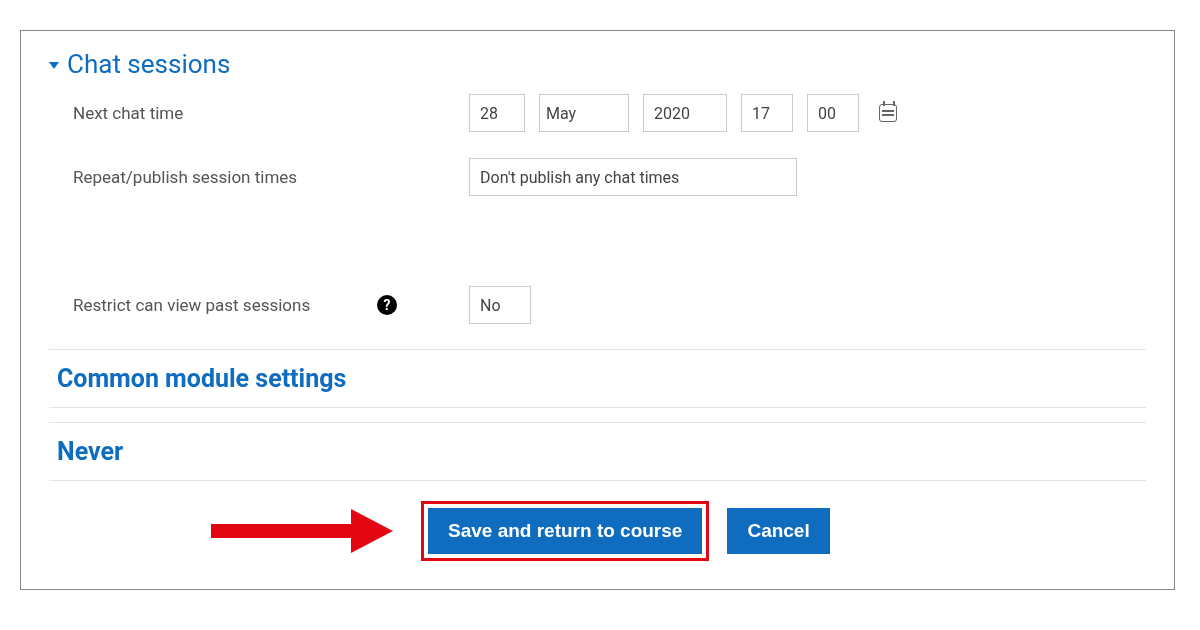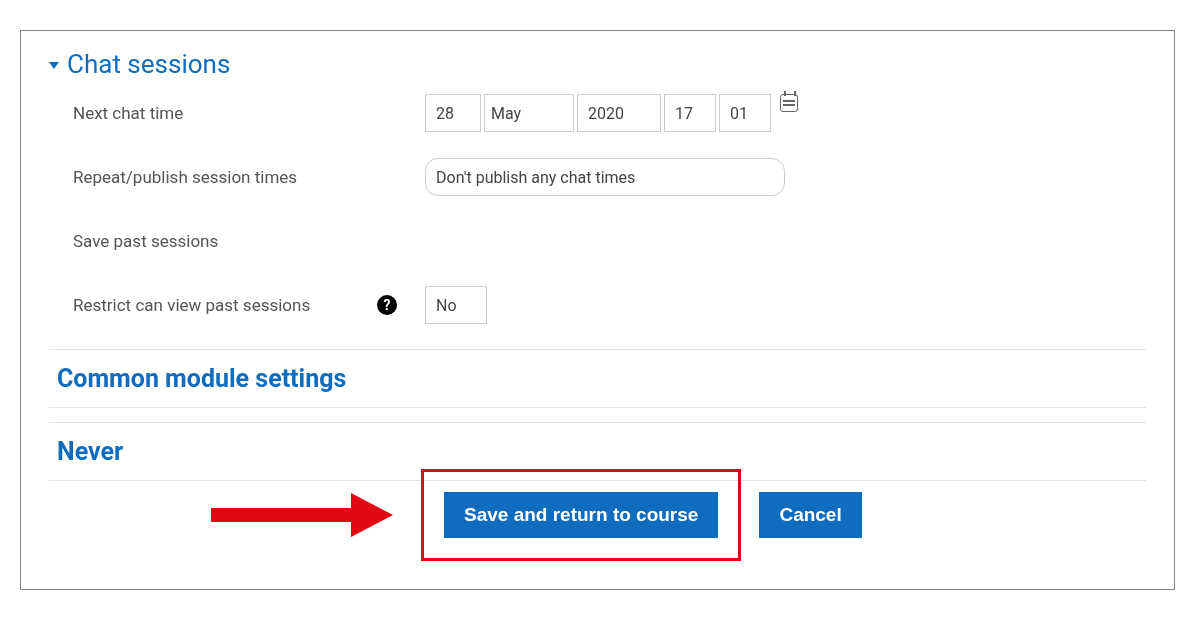--- a/index.html
+++ b/index.html
@@ -58,37 +58,39 @@
     font-size: 14px;
     font-weight: 700;
     display: inline-flex;
     align-items: center;
     justify-content: center;
     margin-left: auto;
     margin-right: 28px;
   }
   .field-group {
     display: flex;
-    gap: 3px;
+    gap: 14px;
+    align-items: center;
+    margin-left: 44px;
   }
   .sel {
     border: 1px solid #ccc;
     padding: 8px 10px;
     font-size: 16px;
     color: #444;
     background: #fff;
     min-height: 38px;
     display: flex;
     align-items: center;
   }
   .sel.w-day { width: 56px; }
   .sel.w-month { width: 90px; padding-left: 6px; }
   .sel.w-year { width: 84px; }
   .sel.w-hm { width: 52px; }
-  .sel.w-wide { width: 360px; border-radius: 13px; }
+  .sel.w-wide { width: 328px; }
   .sel.w-save { width: 220px; border-color: #7fb6e6; }
   .sel.w-no { width: 62px; }
   .cal-icon {
     width: 18px; height: 18px;
     border: 1.5px solid #666;
     border-radius: 3px;
     position: relative;
     margin-left: 6px;
   }
   .cal-icon::before, .cal-icon::after {
@@ -138,21 +140,21 @@
     background: #e30613;
   }
   .arrow-head {
     width: 0; height: 0;
     border-top: 22px solid transparent;
     border-bottom: 22px solid transparent;
     border-left: 42px solid #e30613;
   }
   .highlight-box {
     border: 3px solid #e30613;
-    padding: 20px;
+    padding: 4px;
     display: flex;
     gap: 8px;
     margin-left: 18px;
   }
   .btn {
     background: #0f6cbf;
     color: #fff;
     font-size: 19px;
     font-weight: 600;
     padding: 12px 20px;
@@ -174,34 +176,33 @@
     <span class="section-title">Chat sessions</span>
   </div>
 
   <div class="row">
     <div class="row-label">Next chat time</div>
     <div class="field-group">
       <div class="sel w-day">28</div>
       <div class="sel w-month">May</div>
       <div class="sel w-year">2020</div>
       <div class="sel w-hm">17</div>
-      <div class="sel w-hm">01</div>
+      <div class="sel w-hm">00</div>
       <span class="cal-icon"></span>
     </div>
   </div>
 
   <div class="row">
     <div class="row-label">Repeat/publish session times</div>
     <div class="field-group">
       <div class="sel w-wide">Don't publish any chat times</div>
     </div>
   </div>
 
   <div class="row">
-    <div class="row-label">Save past sessions</div>
   </div>
 
   <div class="row">
     <div class="row-label">
       <span>Restrict can view past sessions</span>
       <span class="help-icon">?</span>
     </div>
     <div class="field-group">
       <div class="sel w-no">No</div>
     </div>

